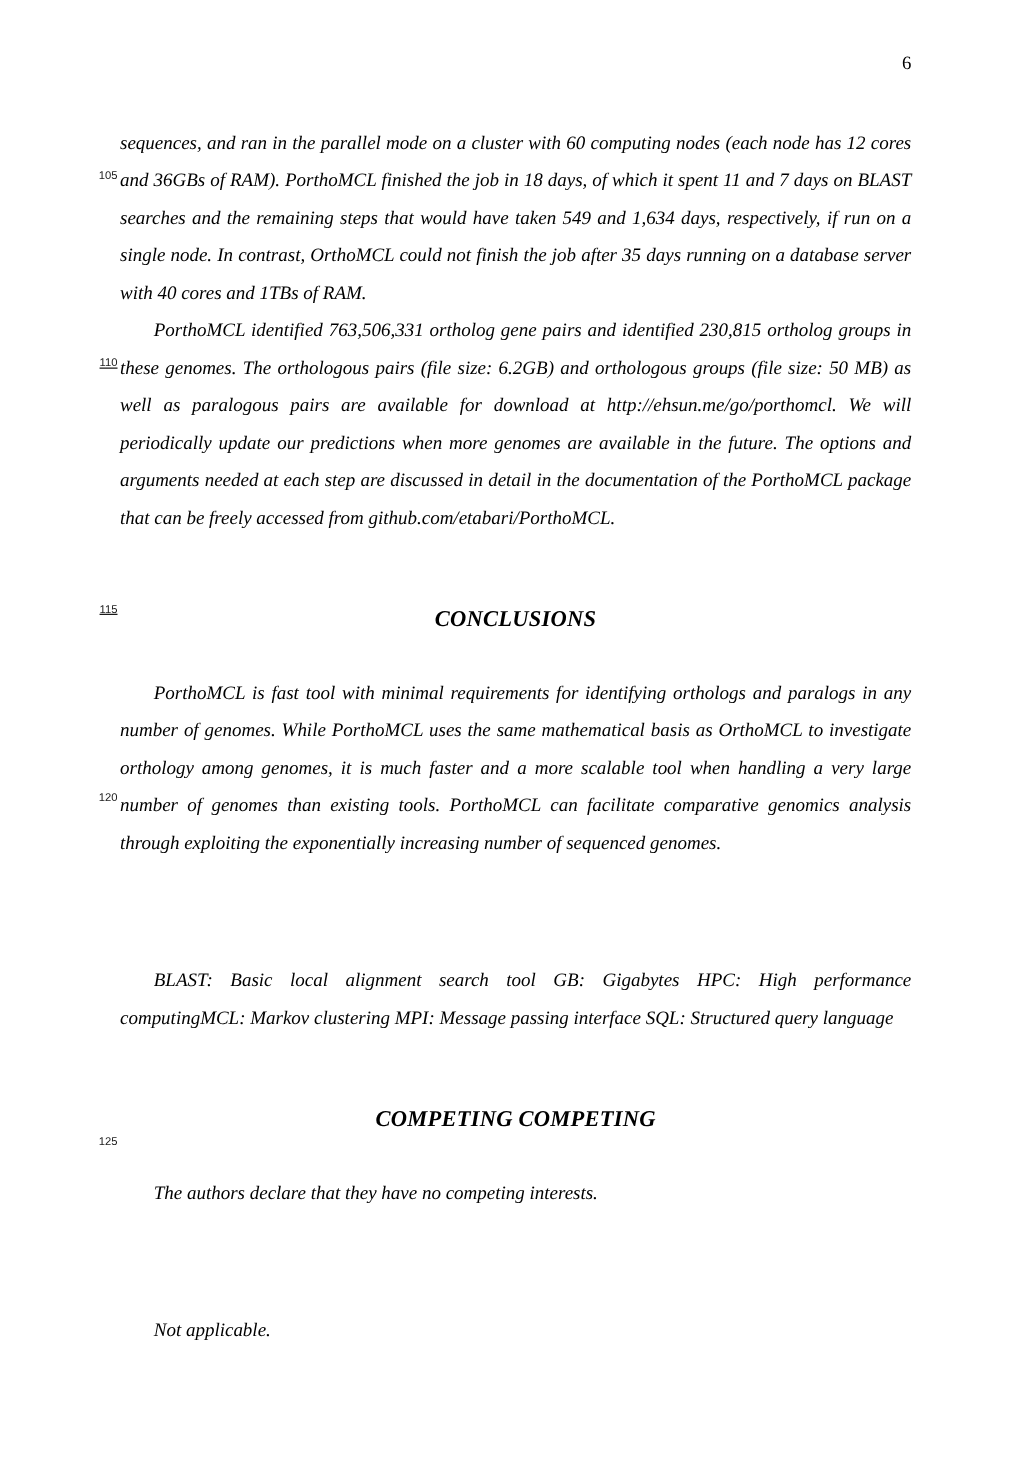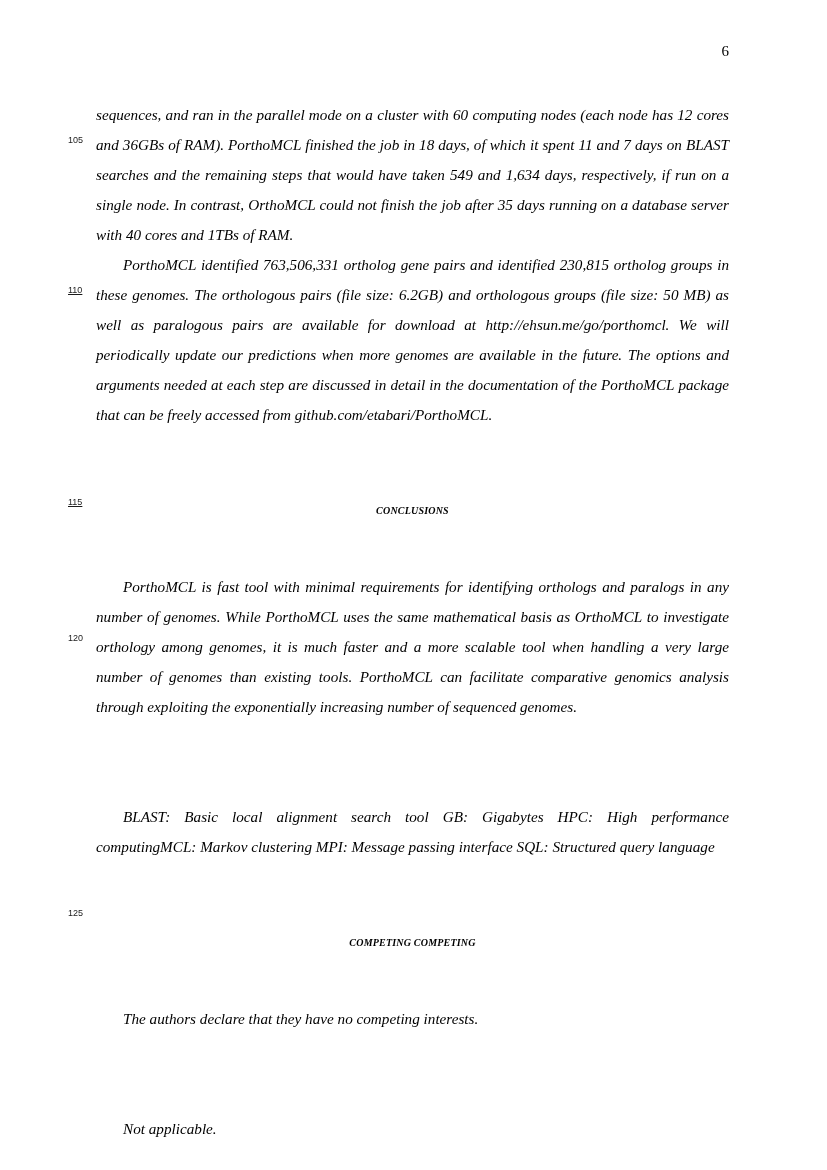--- a/index.html
+++ b/index.html
@@ -47,54 +47,54 @@
   .para.indent {
     text-indent: 27px;
   }
 
   
   .gap-sm { height: 30px; }
   .gap-section-before { height: 50px; }
 
   
   .heading {
-    font-size: 10px;
+    font-size: 18px;
     font-weight: bold;
     text-align: center;
     line-height: 30px;
-    margin: 16px;
+    margin: 0;
     letter-spacing: 0.2px;
   }
 
   
   .line-number {
     position: absolute;
     left: 68px;
     width: 26px;
-    text-align: left;
+    text-align: right;
     font-size: 9px;
     font-family: "Liberation Sans", "DejaVu Sans", sans-serif;
     color: #1a1a1a;
     line-height: 1;
   }
   .para.last-left {
     text-align-last: left;
   }
 </style>
 </head>
 <body>
 
 <div class="page">
 
   <div class="page-number">6</div>
 
   <div id="gutter">
       <div class="line-number" style="top: 136px;">105</div>
       <div class="line-number" style="top: 286px; text-decoration: underline;">110</div>
-      <div class="line-number" style="top: 498px; text-decoration: underline;">115</div>
+      <div class="line-number" style="top: 483px; text-decoration: underline;">115</div>
       <div class="line-number" style="top: 634px;">120</div>
       <div class="line-number" style="top: 881px; margin-top: 28px;">125</div>
     </div>
 
   <div class="column">
 
     <p class="para last-left">sequences, and ran in the parallel mode on a cluster with 60 computing nodes (each node has 12 cores and 36GBs of RAM). PorthoMCL finished the job in 18 days, of which it spent 11 and 7 days on BLAST searches and the remaining steps that would have taken 549 and 1,634 days, respectively, if run on a single node. In contrast, OrthoMCL could not finish the job after 35 days running on a database server with 40 cores and 1TBs of RAM.</p>
 
     <p class="para indent last-left">PorthoMCL identified 763,506,331 ortholog gene pairs and identified 230,815 ortholog groups in these genomes. The orthologous pairs (file size: 6.2GB) and orthologous groups (file size: 50 MB) as well as paralogous pairs are available for download at http://ehsun.me/go/porthomcl. We will periodically update our predictions when more genomes are available in the future. The options and arguments needed at each step are discussed in detail in the documentation of the PorthoMCL package that can be freely accessed from github.com/etabari/PorthoMCL.</p>
 

